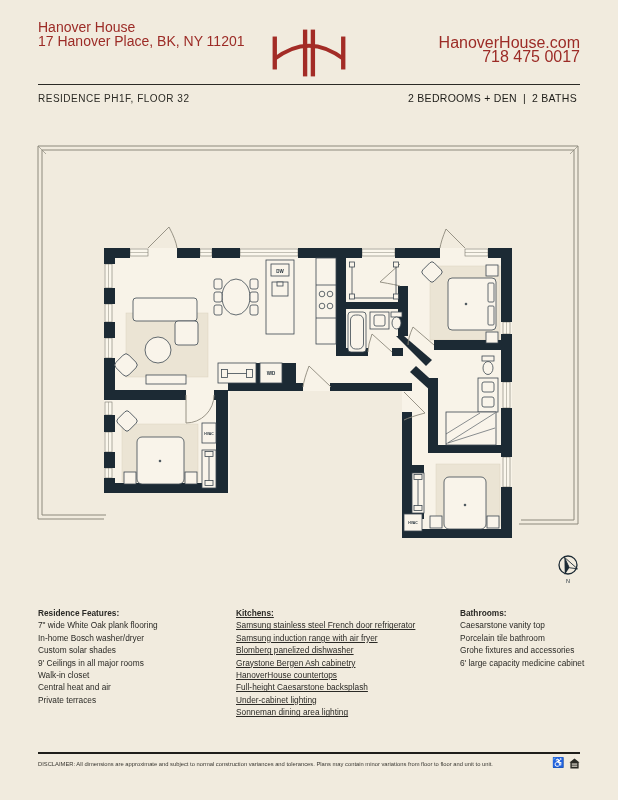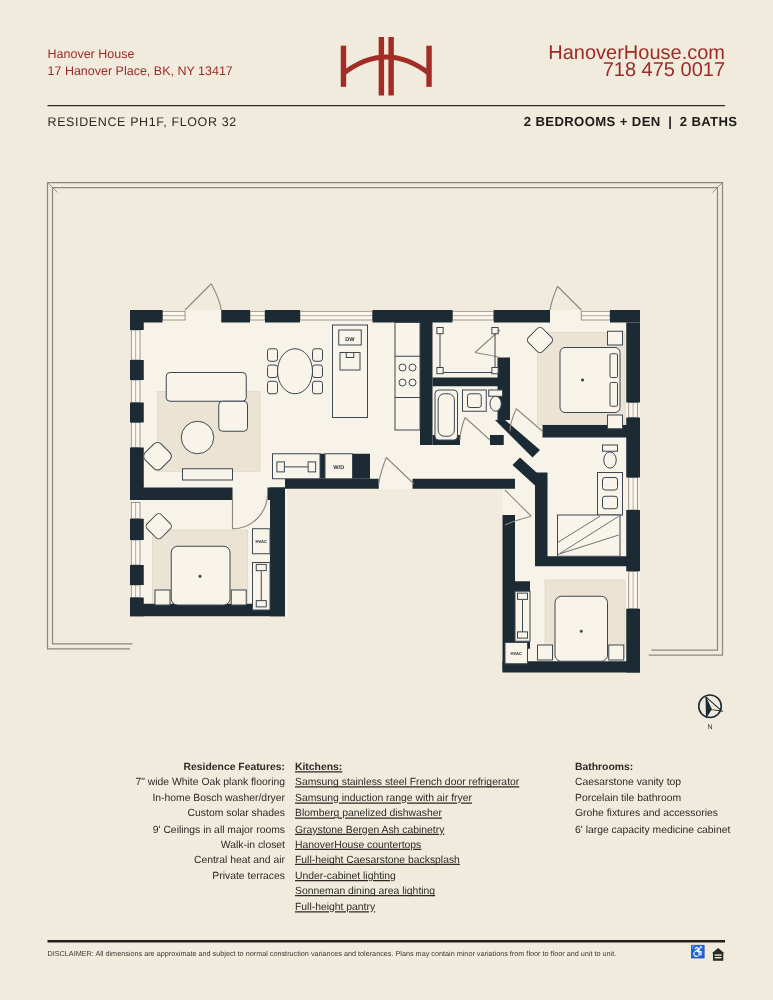--- a/index.html
+++ b/index.html
@@ -4,46 +4,46 @@
 <style>
   html,body{margin:0;padding:0;}
   body{
     width:618px;height:800px;position:relative;overflow:hidden;
     background:#f1ebde;
     font-family:"Liberation Sans",sans-serif;
     color:#242420;
   }
   .abs{position:absolute;}
   
-  .hdr-left{left:38px;top:37px;font-size:10px;line-height:14px;color:#9c2b26;}
+  .hdr-left{left:38px;top:20px;font-size:14px;line-height:14px;color:#9c2b26;}
   .hdr-right{right:38px;top:36px;font-size:16px;line-height:14px;color:#9c2b26;text-align:right;}
   .logo-box{left:261px;top:27px;}
   .rule1{left:38px;right:38px;top:84px;height:1px;background:#2b2a25;}
   .res-line{left:38px;top:93px;font-size:10px;letter-spacing:.5px;color:#2b2a24;}
-  .spec-line{right:25px;top:92px;font-size:10.5px;font-weight:bold;color:#1d1c18;letter-spacing:.3px;}
+  .spec-line{right:38px;top:92px;font-size:10.5px;font-weight:normal;color:#1d1c18;letter-spacing:.3px;}
   .spec-line span{margin:0 3px;}
   
   .feat{top:607px;font-size:8.3px;line-height:12.4px;color:#2b2a26;}
   .feat .t{font-weight:bold;}
-  .feat-1{left:38px;width:190px;text-align:right;}
+  .feat-1{left:38px;width:190px;}
   .feat-2{left:236px;width:205px;text-decoration:underline;}
   .feat-3{left:460px;width:160px;}
   
   .rule2{left:38px;right:38px;top:752px;height:1.6px;background:#1f1e1a;}
   .disclaimer{left:38px;top:761px;font-size:5.8px;color:#3a3832;width:460px;}
   .foot-icons{right:38px;top:757px;display:flex;gap:4px;align-items:center;}
   .wheelchair{font-size:10px;color:#2a2a24;line-height:12px;}
   svg text{font-family:"Liberation Sans",sans-serif;}
 </style>
 </head>
 <body>
 
 <div class="abs hdr-left">
   <div>Hanover House</div>
-  <div>17 Hanover Place, BK, NY 13417</div>
+  <div>17 Hanover Place, BK, NY 11201</div>
 </div>
 
 <div class="abs logo-box">
   <svg width="96" height="52" viewBox="0 0 110 60">
     <g fill="#a32c26">
       <rect x="13" y="11" width="5" height="38"></rect>
       <rect x="48" y="3" width="5" height="54"></rect>
       <rect x="57" y="3" width="5" height="54"></rect>
       <rect x="92" y="11" width="5" height="38"></rect>
     </g>
@@ -272,21 +272,20 @@
 <div class="abs feat feat-2">
   <div class="t">Kitchens:</div>
   <div>Samsung stainless steel French door refrigerator</div>
   <div>Samsung induction range with air fryer</div>
   <div>Blomberg panelized dishwasher</div>
   <div>Graystone Bergen Ash cabinetry</div>
   <div>HanoverHouse countertops</div>
   <div>Full-height Caesarstone backsplash</div>
   <div>Under-cabinet lighting</div>
   <div>Sonneman dining area lighting</div>
-  <div>Full-height pantry</div>
 </div>
 
 <div class="abs feat feat-3">
   <div class="t">Bathrooms:</div>
   <div>Caesarstone vanity top</div>
   <div>Porcelain tile bathroom</div>
   <div>Grohe fixtures and accessories</div>
   <div>6' large capacity medicine cabinet</div>
 </div>
 

